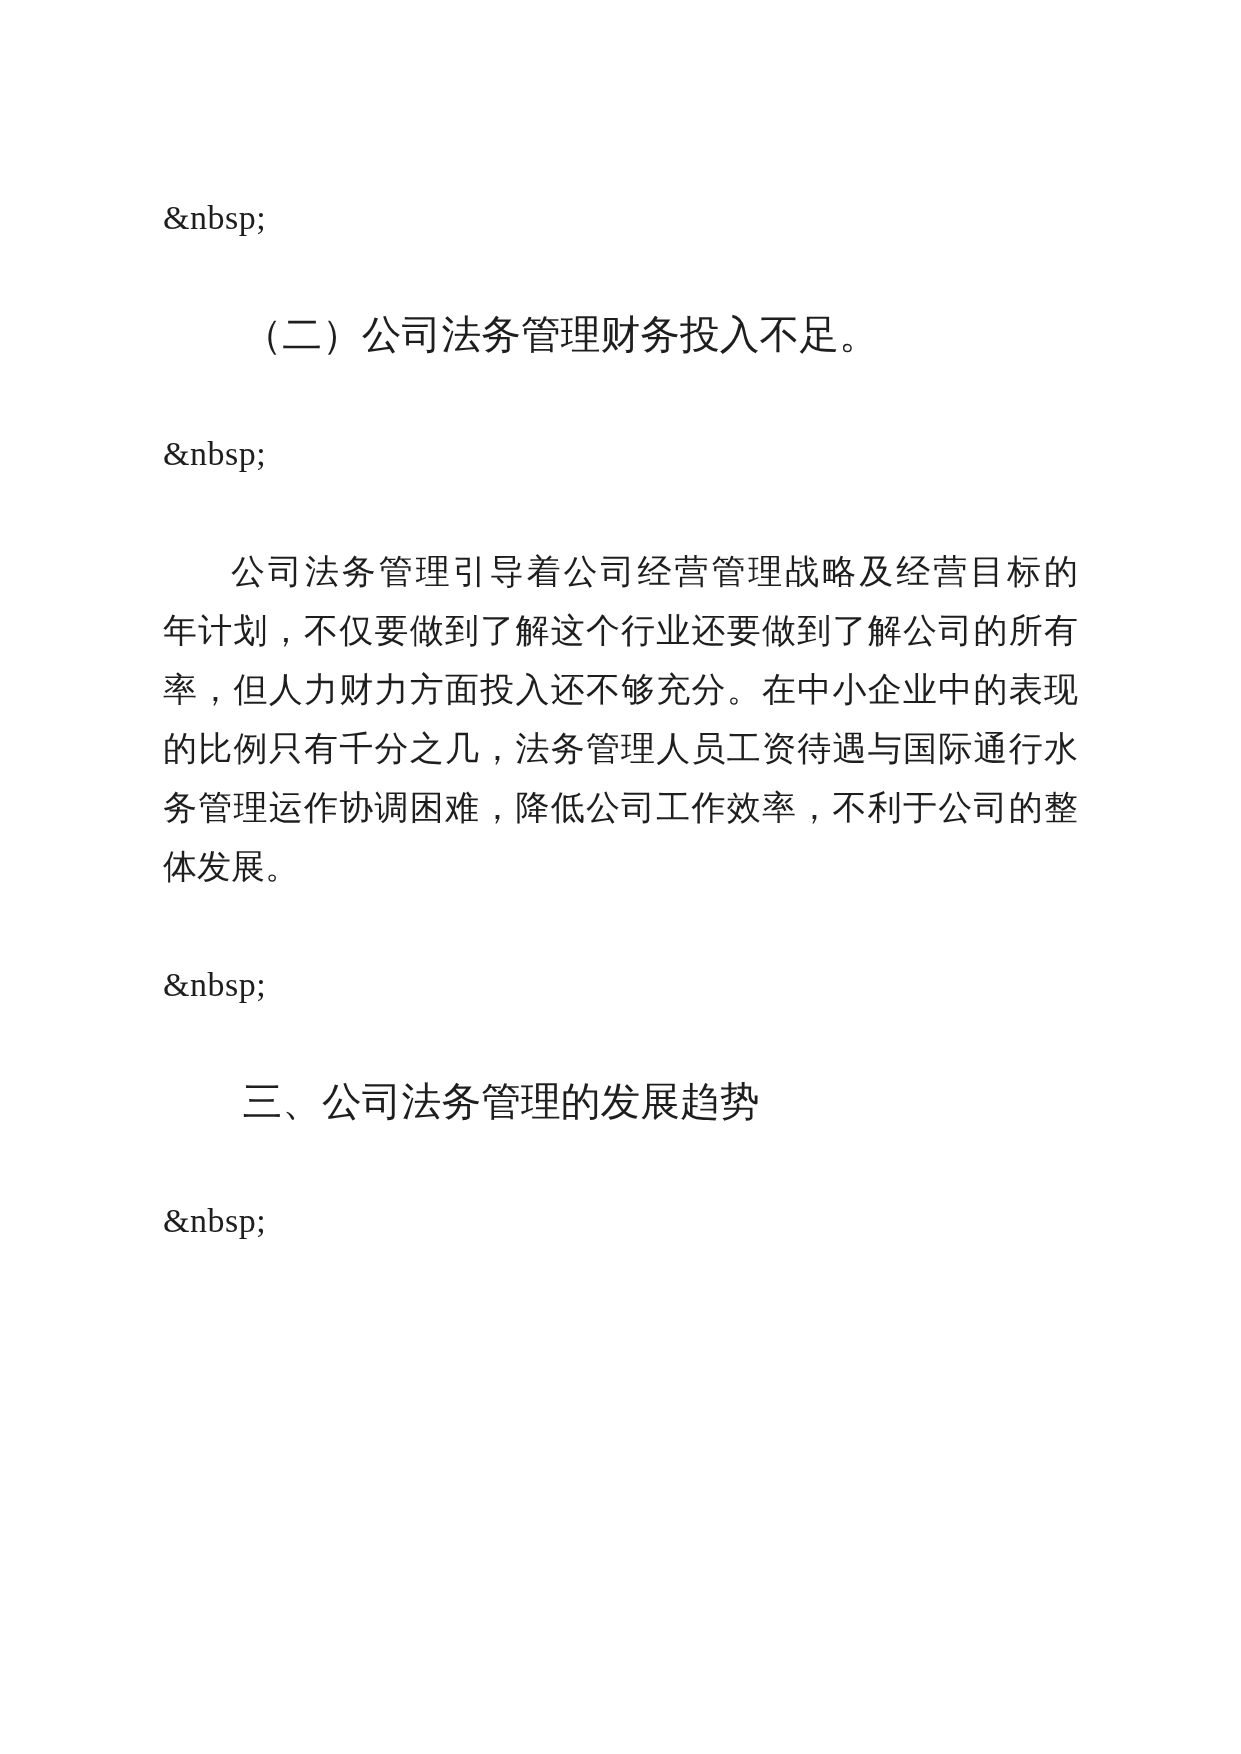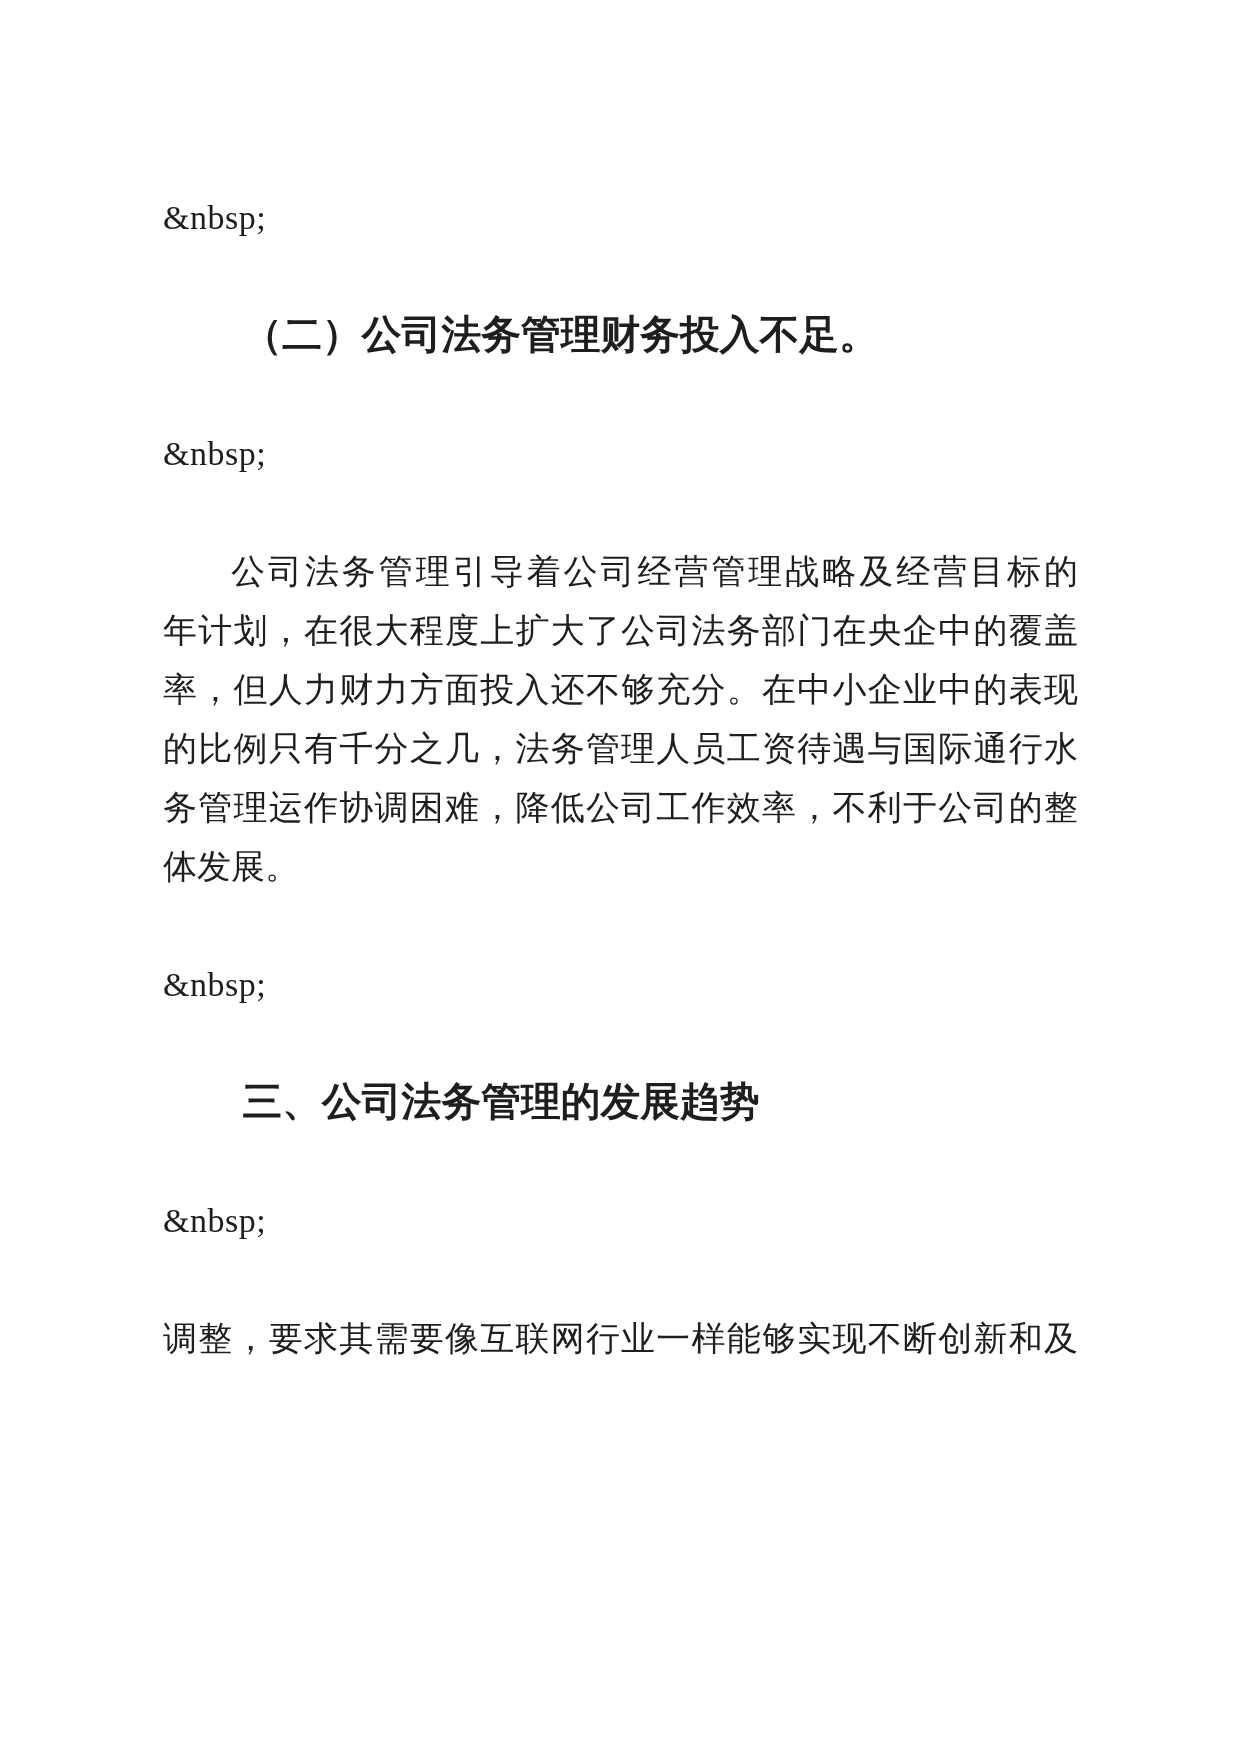--- a/index.html
+++ b/index.html
@@ -17,21 +17,21 @@
     color: #1e1e1e;
     font-weight: normal;
     margin-top: 36px;
   }
   .block { margin: 0 0 59px 0; }
   .nbsp-line {
     font-family: "Liberation Serif", "DejaVu Serif", serif;
     letter-spacing: 0.5px;
   }
   .heading {
-    font-weight: bold;
+    font-weight: normal;
     text-indent: 2em;
     white-space: nowrap;
   }
   .paragraph { margin: 0 0 59px 0; }
   .pline {
     text-align: justify;
     text-align-last: justify;
     text-justify: inter-character;
   }
   .pline.first { text-indent: 2em; }
@@ -43,30 +43,29 @@
 <div class="page">
 
   <p class="block nbsp-line">&amp;nbsp;</p>
 
   <h3 class="block heading">（二）公司法务管理财务投入不足。</h3>
 
   <p class="block nbsp-line">&amp;nbsp;</p>
 
   <div class="paragraph">
     <div class="pline first">公司法务管理引导着公司经营管理战略及经营目标的</div>
-    <div class="pline">年计划，在很大程度上扩大了公司法务部门在央企中的覆盖</div>
+    <div class="pline">年计划，不仅要做到了解这个行业还要做到了解公司的所有</div>
     <div class="pline">率，但人力财力方面投入还不够充分。在中小企业中的表现</div>
     <div class="pline">的比例只有千分之几，法务管理人员工资待遇与国际通行水</div>
     <div class="pline">务管理运作协调困难，降低公司工作效率，不利于公司的整</div>
     <div class="pline lastline">体发展。</div>
   </div>
 
   <p class="block nbsp-line">&amp;nbsp;</p>
 
   <h3 class="block heading">三、公司法务管理的发展趋势</h3>
 
   <p class="block nbsp-line">&amp;nbsp;</p>
 
   <div class="paragraph">
-    <div class="pline">调整，要求其需要像互联网行业一样能够实现不断创新和及</div>
   </div>
 
 </div>
 
 </body></html>

